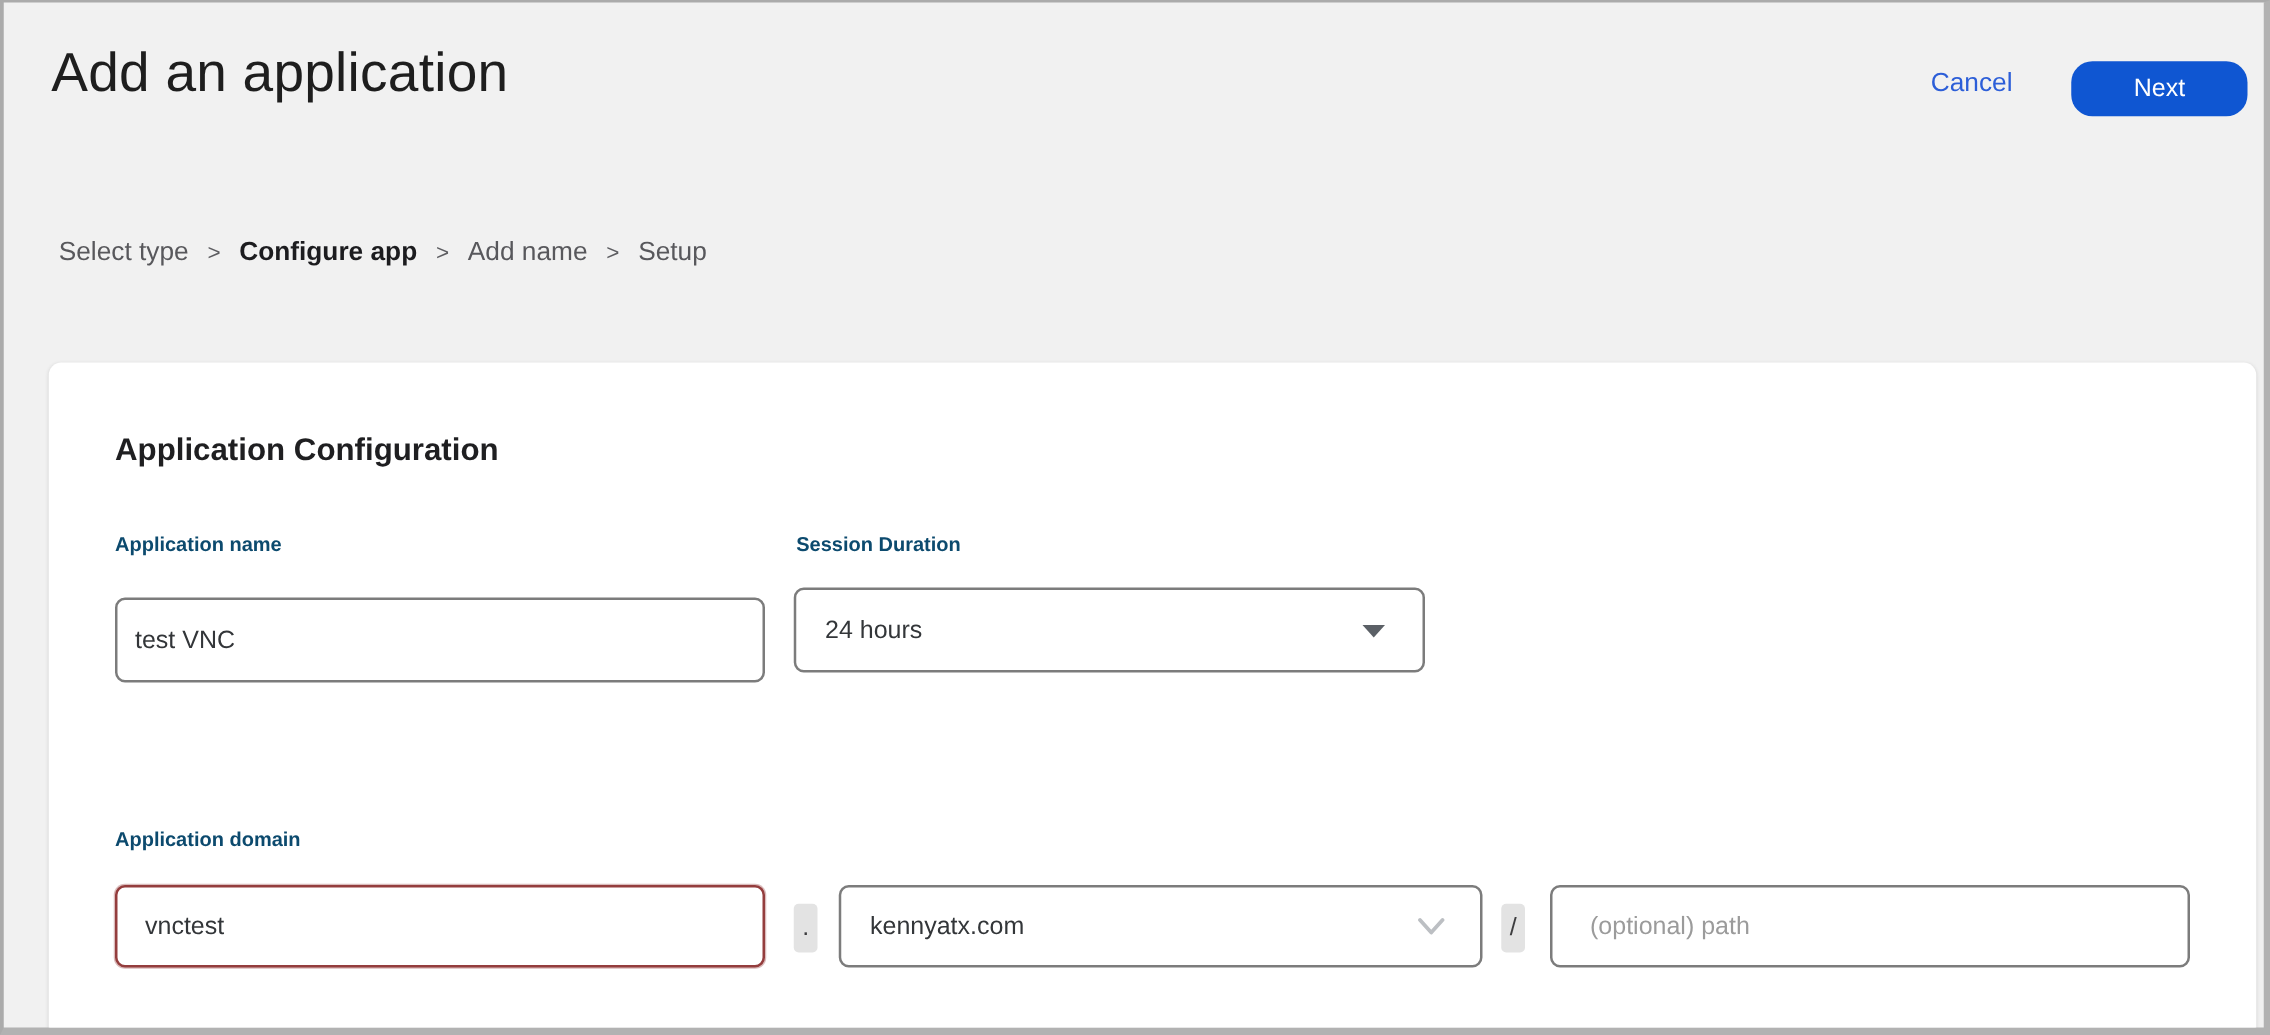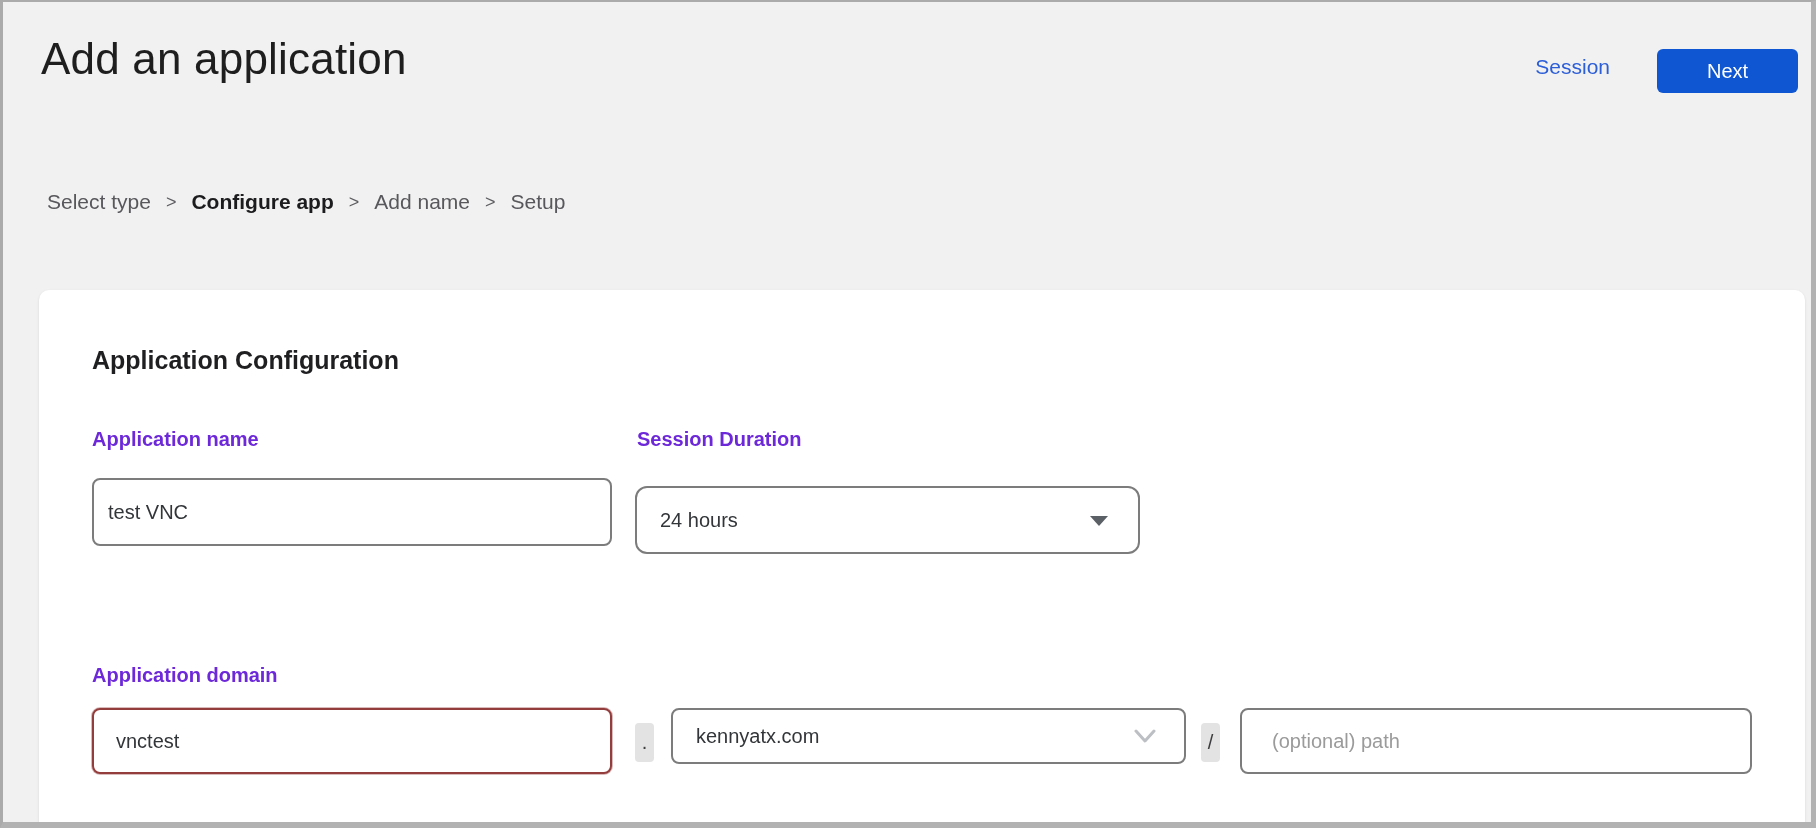--- a/index.html
+++ b/index.html
@@ -38,21 +38,21 @@
   }
   .next-button {
     position: absolute;
     right: 13px; top: 47px;
     width: 141px; height: 44px;
     background: #0f56d2;
     color: #ffffff;
     font-size: 20px;
     font-family: inherit;
     border: none;
-    border-radius: 6px;
+    border-radius: 17px;
     cursor: pointer;
     display: flex; align-items: center; justify-content: center;
   }
   .breadcrumb {
     position: absolute;
     left: 44px; top: 188px;
     display: flex;
     align-items: center;
     font-size: 21px;
     color: #58585c;
@@ -74,23 +74,23 @@
   }
   .section-title {
     position: absolute;
     left: 53px; top: 56px;
     font-size: 25px;
     font-weight: 700;
     color: #1f1f21;
   }
   .field-label {
     position: absolute;
-    font-size: 20px;
+    font-size: 16px;
     font-weight: 700;
-    color: #6d28d9;
+    color: #0c4a6e;
   }
   .label-app-name   { left: 53px;  top: 138px; }
   .label-session    { left: 598px; top: 138px; }
   .label-app-domain { left: 53px;  top: 374px; }
 
   .text-input {
     position: absolute;
     height: 68px;
     border: 2px solid #7c7c7c;
     border-radius: 8px;
@@ -110,21 +110,21 @@
     border: 2px solid #7c7c7c;
     border-radius: 8px;
     background: #fff;
     display: flex;
     align-items: center;
     padding-left: 23px;
     font-size: 20px;
     color: #333639;
     cursor: pointer;
   }
-  .select-session { left: 596px; top: 196px; width: 505px; border-radius: 12px; }
+  .select-session { left: 596px; top: 180px; width: 505px; }
   .caret-down {
     position: absolute;
     right: 30px; top: 50%;
     margin-top: -4px;
     width: 0; height: 0;
     border-left: 9px solid transparent;
     border-right: 9px solid transparent;
     border-top: 10px solid #5b6066;
   }
   .input-subdomain {
@@ -139,37 +139,37 @@
     background: #e3e3e3;
     border-radius: 4px;
     display: flex;
     align-items: center;
     justify-content: center;
     font-size: 20px;
     color: #3d3d3f;
   }
   .chip-dot   { left: 596px; }
   .chip-slash { left: 1162px; }
-  .select-domain { left: 632px; top: 418px; width: 515px; height: 56px; text-align: right; }
+  .select-domain { left: 632px; top: 418px; width: 515px; height: 66px; text-align: right; }
   .chevron-down {
     position: absolute;
     right: 28px; top: 50%;
     margin-top: -7px;
     width: 22px; height: 14px;
   }
   .input-path { left: 1201px; top: 418px; width: 512px; height: 66px; border-width: 2px; padding-left: 30px; }
 </style>
 </head>
 <body>
 
 <div class="screen">
 
   <h1 class="page-title">Add an application</h1>
 
-  <button class="cancel-link">Session</button>
+  <button class="cancel-link">Cancel</button>
   <button class="next-button">Next</button>
 
   <nav class="breadcrumb">
     <span class="step">Select type</span>
     <span class="sep">&gt;</span>
     <span class="step active">Configure app</span>
     <span class="sep">&gt;</span>
     <span class="step">Add name</span>
     <span class="sep">&gt;</span>
     <span class="step">Setup</span>

